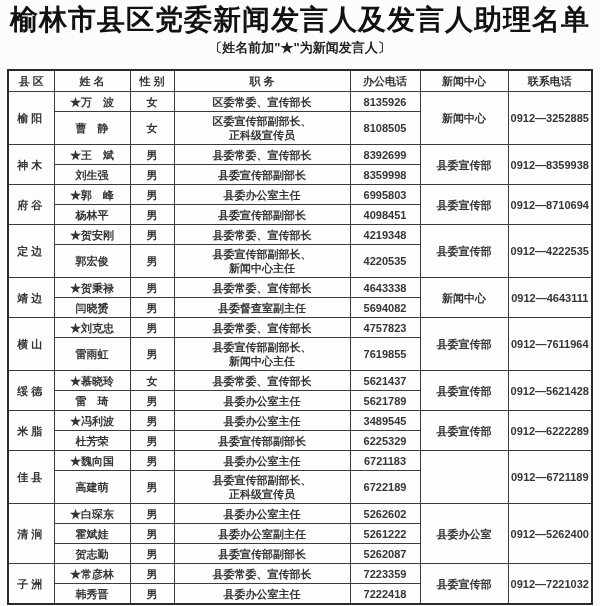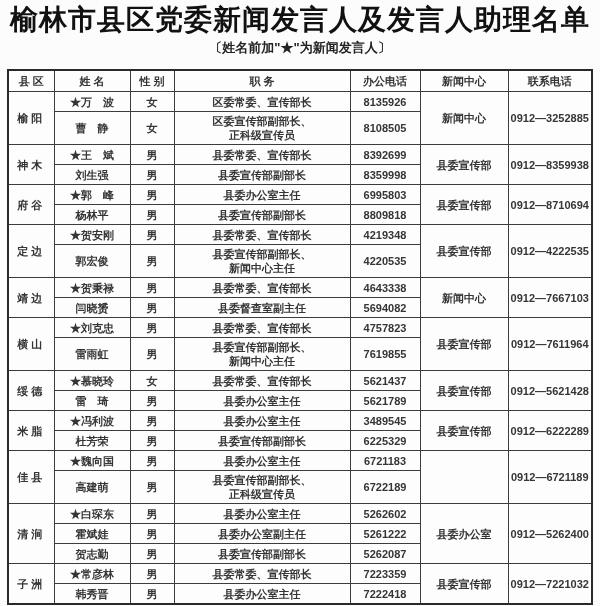--- a/index.html
+++ b/index.html
@@ -124,21 +124,21 @@
           <td class="gender">男</td>
           <td class="position">县委办公室主任</td>
           <td class="office-phone">6995803</td>
           <td class="org" rowspan="2">县委宣传部</td>
           <td class="contact" rowspan="2">0912—8710694</td>
         </tr>
         <tr>
           <td class="name">杨林平</td>
           <td class="gender">男</td>
           <td class="position">县委宣传部副部长</td>
-          <td class="office-phone">8809818</td>
+          <td class="office-phone">4098451</td>
         </tr>
         <tr>
           <td class="county" rowspan="2">定边</td>
           <td class="name">★贺安刚</td>
           <td class="gender">男</td>
           <td class="position">县委常委、宣传部长</td>
           <td class="office-phone">4219348</td>
           <td class="org" rowspan="2">县委宣传部</td>
           <td class="contact" rowspan="2">0912—4222535</td>
         </tr>
@@ -149,21 +149,21 @@
 新闻中心主任</td>
           <td class="office-phone">4220535</td>
         </tr>
         <tr>
           <td class="county" rowspan="2">靖边</td>
           <td class="name">★贺秉禄</td>
           <td class="gender">男</td>
           <td class="position">县委常委、宣传部长</td>
           <td class="office-phone">4643338</td>
           <td class="org" rowspan="2">新闻中心</td>
-          <td class="contact" rowspan="2">0912—7667103</td>
+          <td class="contact" rowspan="2">0912—4643111</td>
         </tr>
         <tr>
           <td class="name">闫晓赟</td>
           <td class="gender">男</td>
           <td class="position">县委督查室副主任</td>
           <td class="office-phone">5694082</td>
         </tr>
         <tr>
           <td class="county" rowspan="2">横山</td>
           <td class="name">★刘克忠</td>

